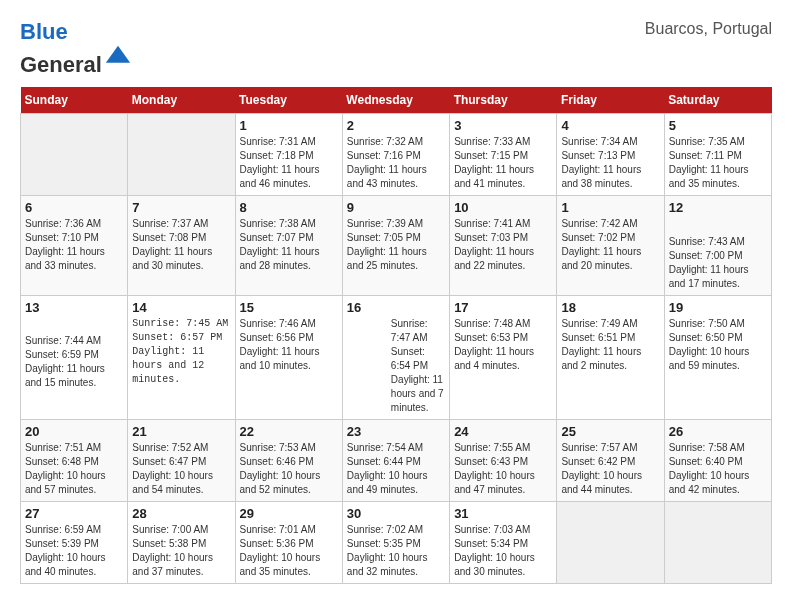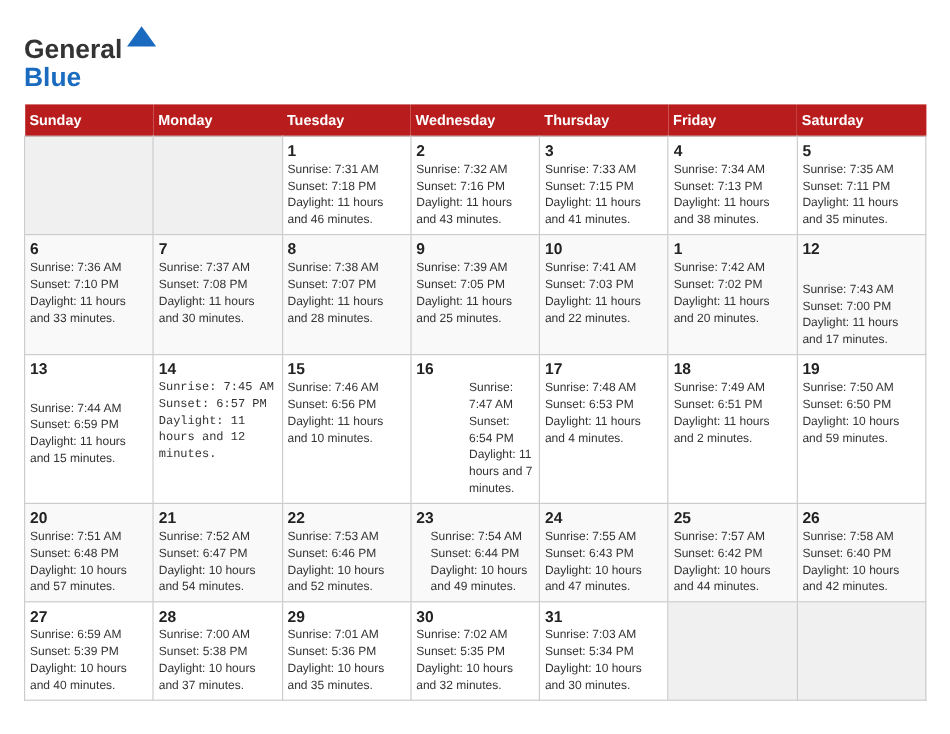--- a/index.html
+++ b/index.html
@@ -85,30 +85,31 @@
       background-color: #f0f0f0 !important;
     }
   </style>
 </head>
 <body>
 
 <div class="header">
   <div class="logo">
     <div>
       <div class="logo-text">
+        <span class="logo-blue">Blue</span>
+      </div>
+      <div class="logo-text">
         <span class="logo-general">General</span><svg class="logo-icon" viewBox="0 0 30 30">
             <polygon points="15,2 28,20 2,20" fill="#1a6bbf"></polygon>
           </svg>
       </div>
-      <div class="logo-text">
-        <span class="logo-blue">Blue</span>
-      </div>
     </div>
   </div>
   <div class="title-section">
+    <div class="location">Buarcos, Portugal</div>
   </div>
 </div>
 
 <table>
   <thead>
     <tr id="weekday-header">
         <th>Sunday</th>
         <th>Monday</th>
         <th>Tuesday</th>
         <th>Wednesday</th>
@@ -254,21 +255,21 @@
 Daylight: 10 hours and 54 minutes.</div>
         </td>
         <td>
           <div class="day-num">22</div>
           <div class="day-info" style="white-space: pre-line;">Sunrise: 7:53 AM
 Sunset: 6:46 PM
 Daylight: 10 hours and 52 minutes.</div>
         </td>
         <td>
           <div class="day-num">23</div>
-          <div class="day-info" style="white-space: pre-line; margin-left: 12px;">Sunrise: 7:54 AM
+          <div class="day-info" style="white-space: pre-line;">Sunrise: 7:54 AM
 Sunset: 6:44 PM
 Daylight: 10 hours and 49 minutes.</div>
         </td>
         <td>
           <div class="day-num">24</div>
           <div class="day-info" style="white-space: pre-line;">Sunrise: 7:55 AM
 Sunset: 6:43 PM
 Daylight: 10 hours and 47 minutes.</div>
         </td>
         <td>

